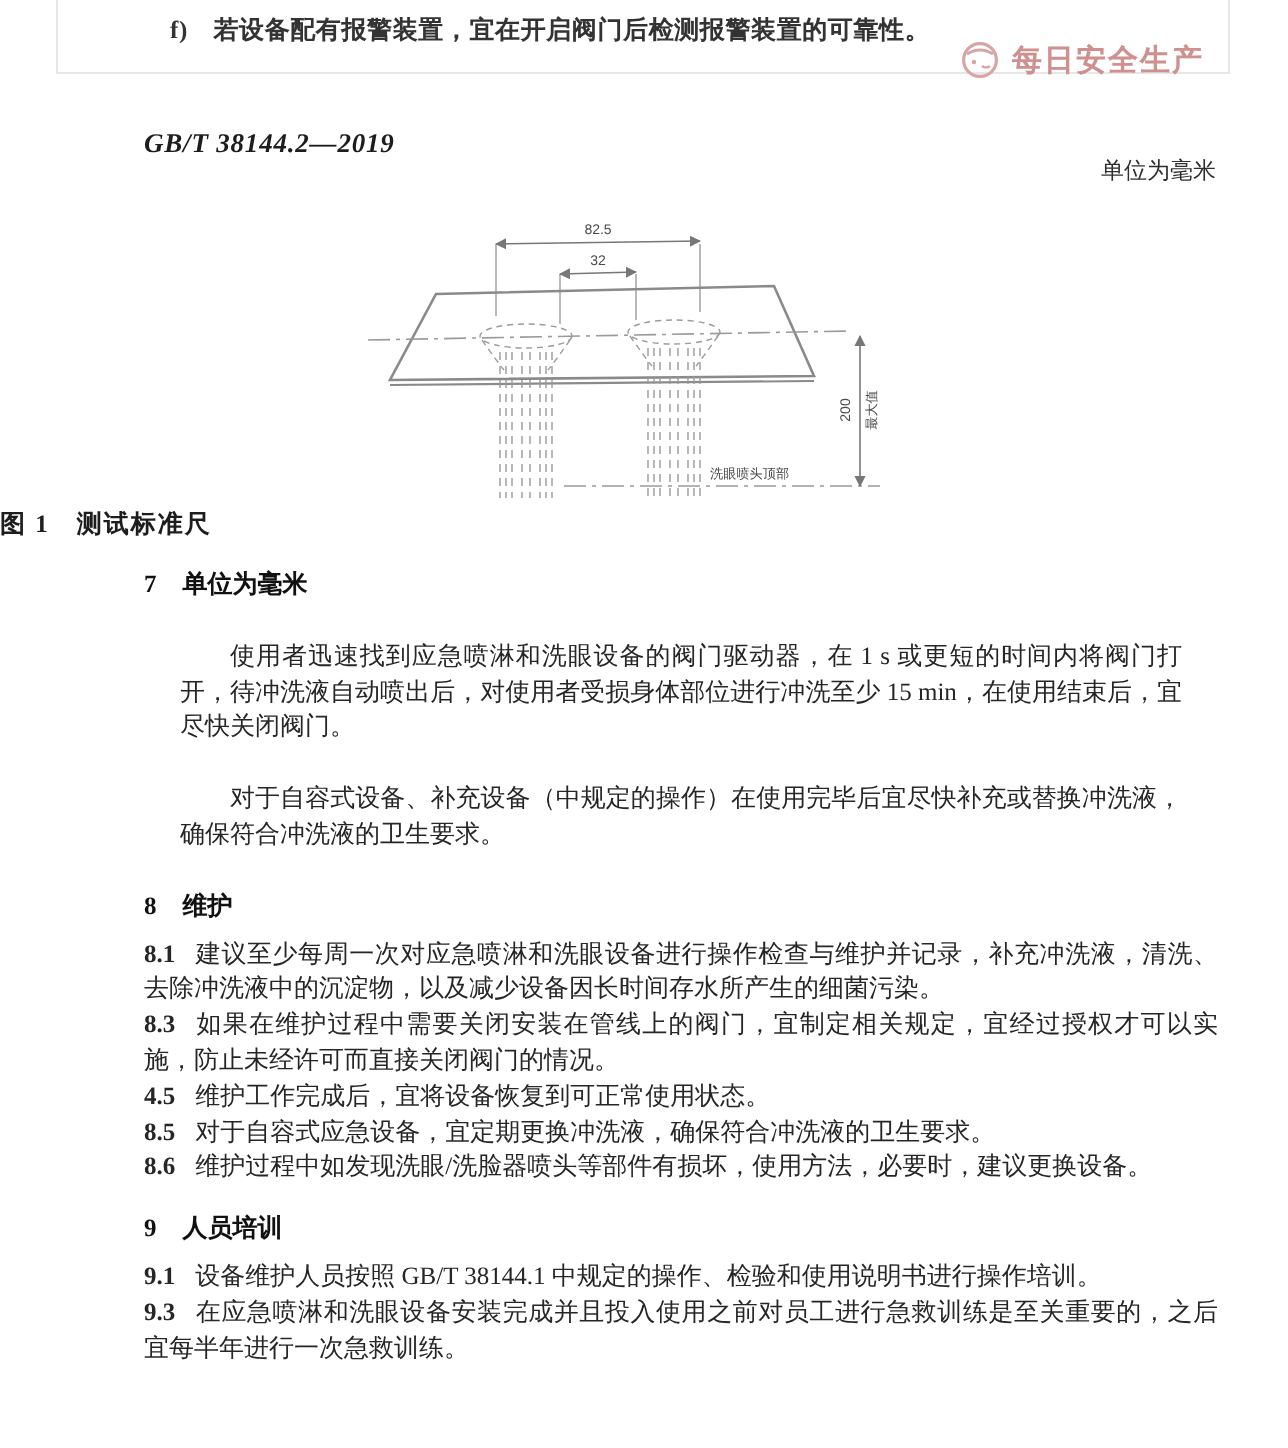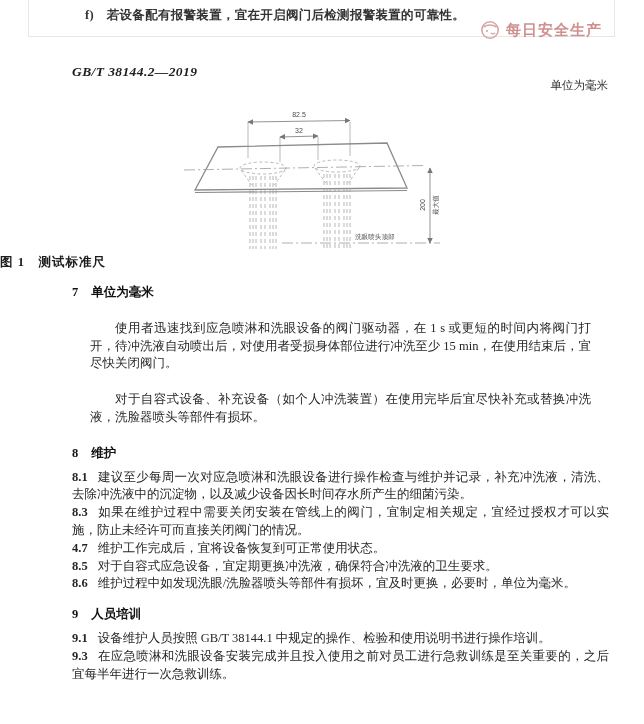--- a/index.html
+++ b/index.html
@@ -139,32 +139,32 @@
 
   <div class="fig-caption">图 1　测试标准尺</div>
 
   <div class="content">
 
     <section>
       <div class="sec-heading">
         <span class="snum">7</span><span>单位为毫米</span>
       </div>
       <p>使用者迅速找到应急喷淋和洗眼设备的阀门驱动器，在 1 s 或更短的时间内将阀门打开，待冲洗液自动喷出后，对使用者受损身体部位进行冲洗至少 15 min，在使用结束后，宜尽快关闭阀门。</p>
-      <p>对于自容式设备、补充设备（如个人冲洗装置）在使用完毕后宜尽快补充或替换冲洗液，洗脸器喷头等部件有损坏。</p>
+      <p>对于自容式设备、补充设备（中规定的操作）在使用完毕后宜尽快补充或替换冲洗液，确保符合冲洗液的卫生要求。</p>
     </section>
 
     <section>
       <div class="sec-heading">
         <span class="snum">8</span><span>维护</span>
       </div>
       <div class="clause"><span class="cnum">8.1</span><span>建议至少每周一次对应急喷淋和洗眼设备进行操作检查与维护并记录，补充冲洗液，清洗、去除冲洗液中的沉淀物，以及减少设备因长时间存水所产生的细菌污染。</span></div>
       <div class="clause"><span class="cnum">8.3</span><span>如果在维护过程中需要关闭安装在管线上的阀门，宜制定相关规定，宜经过授权才可以实施，防止未经许可而直接关闭阀门的情况。</span></div>
-      <div class="clause"><span class="cnum">4.7</span><span>维护工作完成后，宜将设备恢复到可正常使用状态。</span></div>
+      <div class="clause"><span class="cnum">4.5</span><span>维护工作完成后，宜将设备恢复到可正常使用状态。</span></div>
       <div class="clause"><span class="cnum">8.5</span><span>对于自容式应急设备，宜定期更换冲洗液，确保符合冲洗液的卫生要求。</span></div>
-      <div class="clause"><span class="cnum">8.6</span><span>维护过程中如发现洗眼/洗脸器喷头等部件有损坏，宜及时更换，必要时，单位为毫米。</span></div>
+      <div class="clause"><span class="cnum">8.6</span><span>维护过程中如发现洗眼/洗脸器喷头等部件有损坏，使用方法，必要时，建议更换设备。</span></div>
     </section>
 
     <section>
       <div class="sec-heading">
         <span class="snum">9</span><span>人员培训</span>
       </div>
       <div class="clause"><span class="cnum">9.1</span><span>设备维护人员按照 GB/T 38144.1 中规定的操作、检验和使用说明书进行操作培训。</span></div>
       <div class="clause"><span class="cnum">9.3</span><span>在应急喷淋和洗眼设备安装完成并且投入使用之前对员工进行急救训练是至关重要的，之后宜每半年进行一次急救训练。</span></div>
 
     </section>

